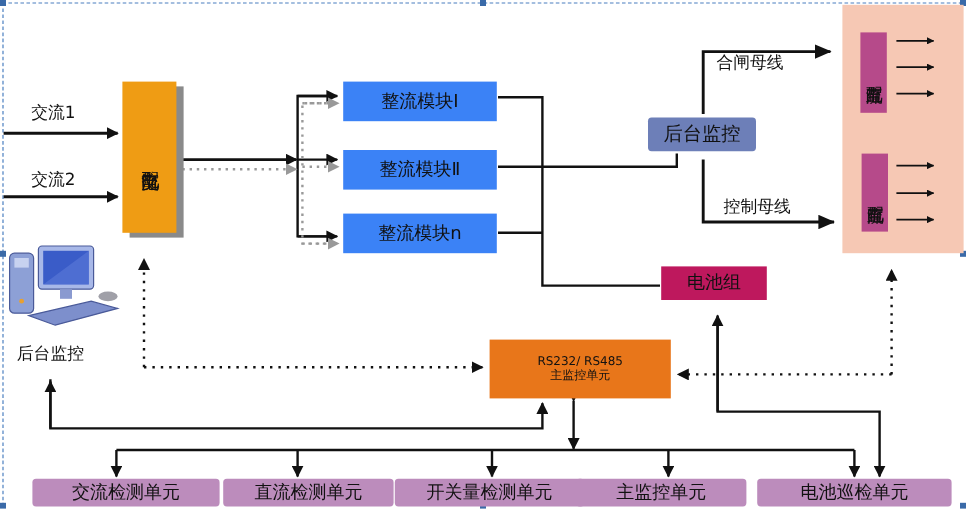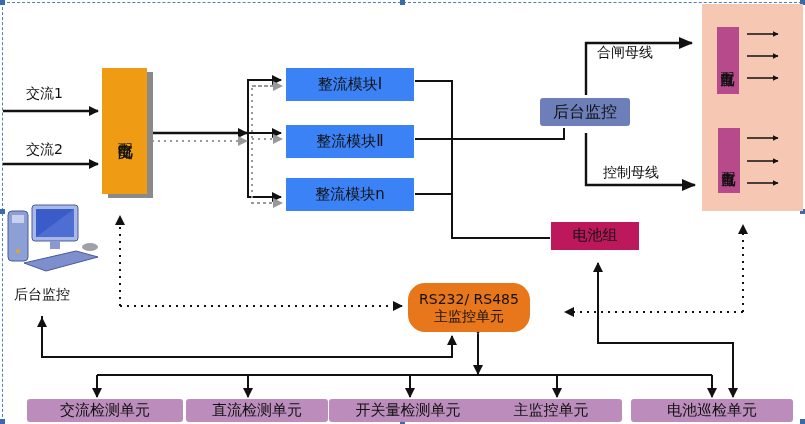--- a/index.html
+++ b/index.html
@@ -9,22 +9,22 @@
   .frame { position:absolute; left:2px; top:2px; width:800px; height:420px;
            border-top:1px dashed #4a7fc0; border-left:1px dashed #4a7fc0; box-sizing:border-box; }
   .handle { position:absolute; width:5px; height:5px; background:#3a6aa8; }
   .box { position:absolute; display:flex; align-items:center; justify-content:center;
          color:#111; font-size:15px; box-sizing:border-box; text-align:center; line-height:1.15; }
   .ac-box { left:102px; top:68px; width:45px; height:126px; background:#ef9c14;
             box-shadow:6px 4px 0 #8a8a8a; writing-mode:vertical-rl; letter-spacing:0px; font-size:15px; }
   .rect { background:#3b82f6; width:128px; height:33px; left:286px; font-size:15px; }
   .down-box { left:540px; top:98px; width:90px; height:28px; background:#6d7fb8; border-radius:3px; font-size:16px; }
   .bat-box { left:551px; top:222px; width:88px; height:28px; background:#be185d; font-size:15px; }
-  .main-box { left:408px; top:283px; width:122px; height:49px; background:#e8761a; font-size:14px;
-              flex-direction:column; line-height:1.15;border-radius:17px; }
+  .main-box { left:408px; top:283px; width:151px; height:49px; background:#e8761a; font-size:10px;
+              flex-direction:column; line-height:1.15; }
   .dc-panel { position:absolute; left:702px; top:4px; width:101px; height:207px; background:#f6c8b4; }
   .dc-box { position:absolute; width:22px; background:#b64a8a; color:#111; font-size:14px;
             writing-mode:vertical-rl; display:flex; align-items:center; justify-content:center; line-height:1; }
   .unit { position:absolute; top:399px; height:23px; background:#bc8cbc; border-radius:3px;
           display:flex; align-items:center; justify-content:center; font-size:15px; color:#111; }
   .label { position:absolute; font-size:14px; color:#111; white-space:nowrap; }
   .pc { position:absolute; left:6px; top:203px; width:96px; height:80px; }
 </style>
 </head>
 <body>

